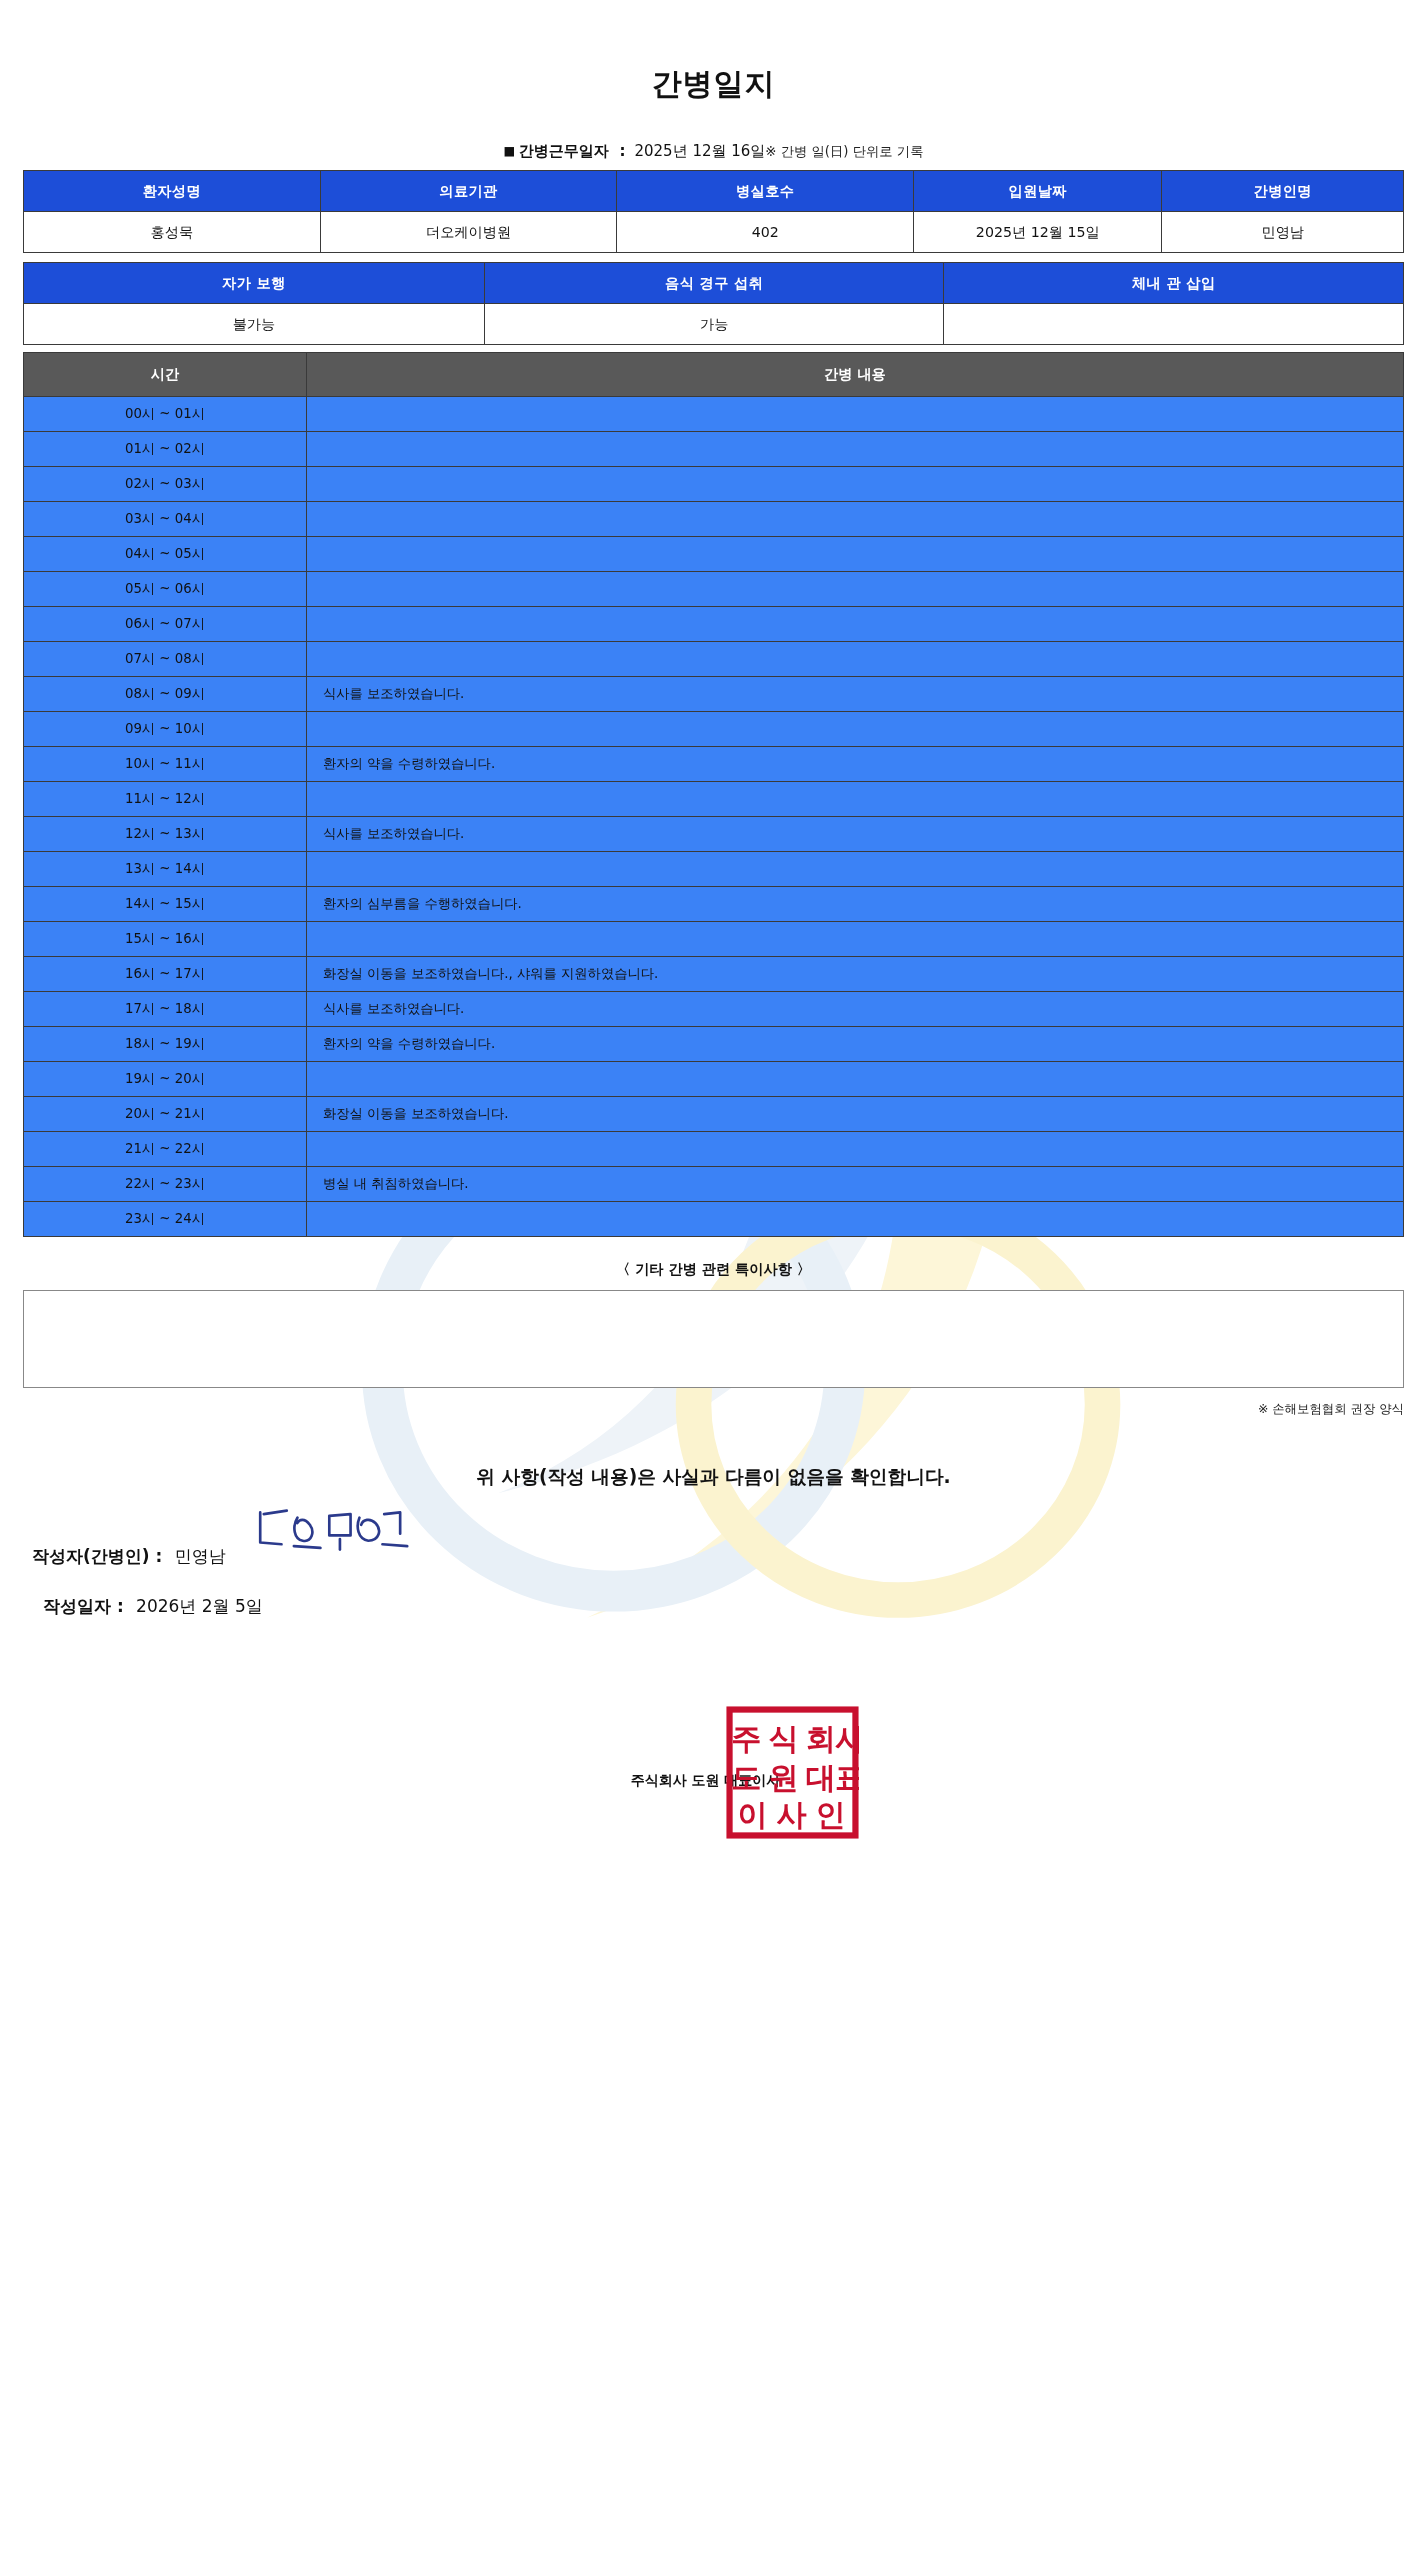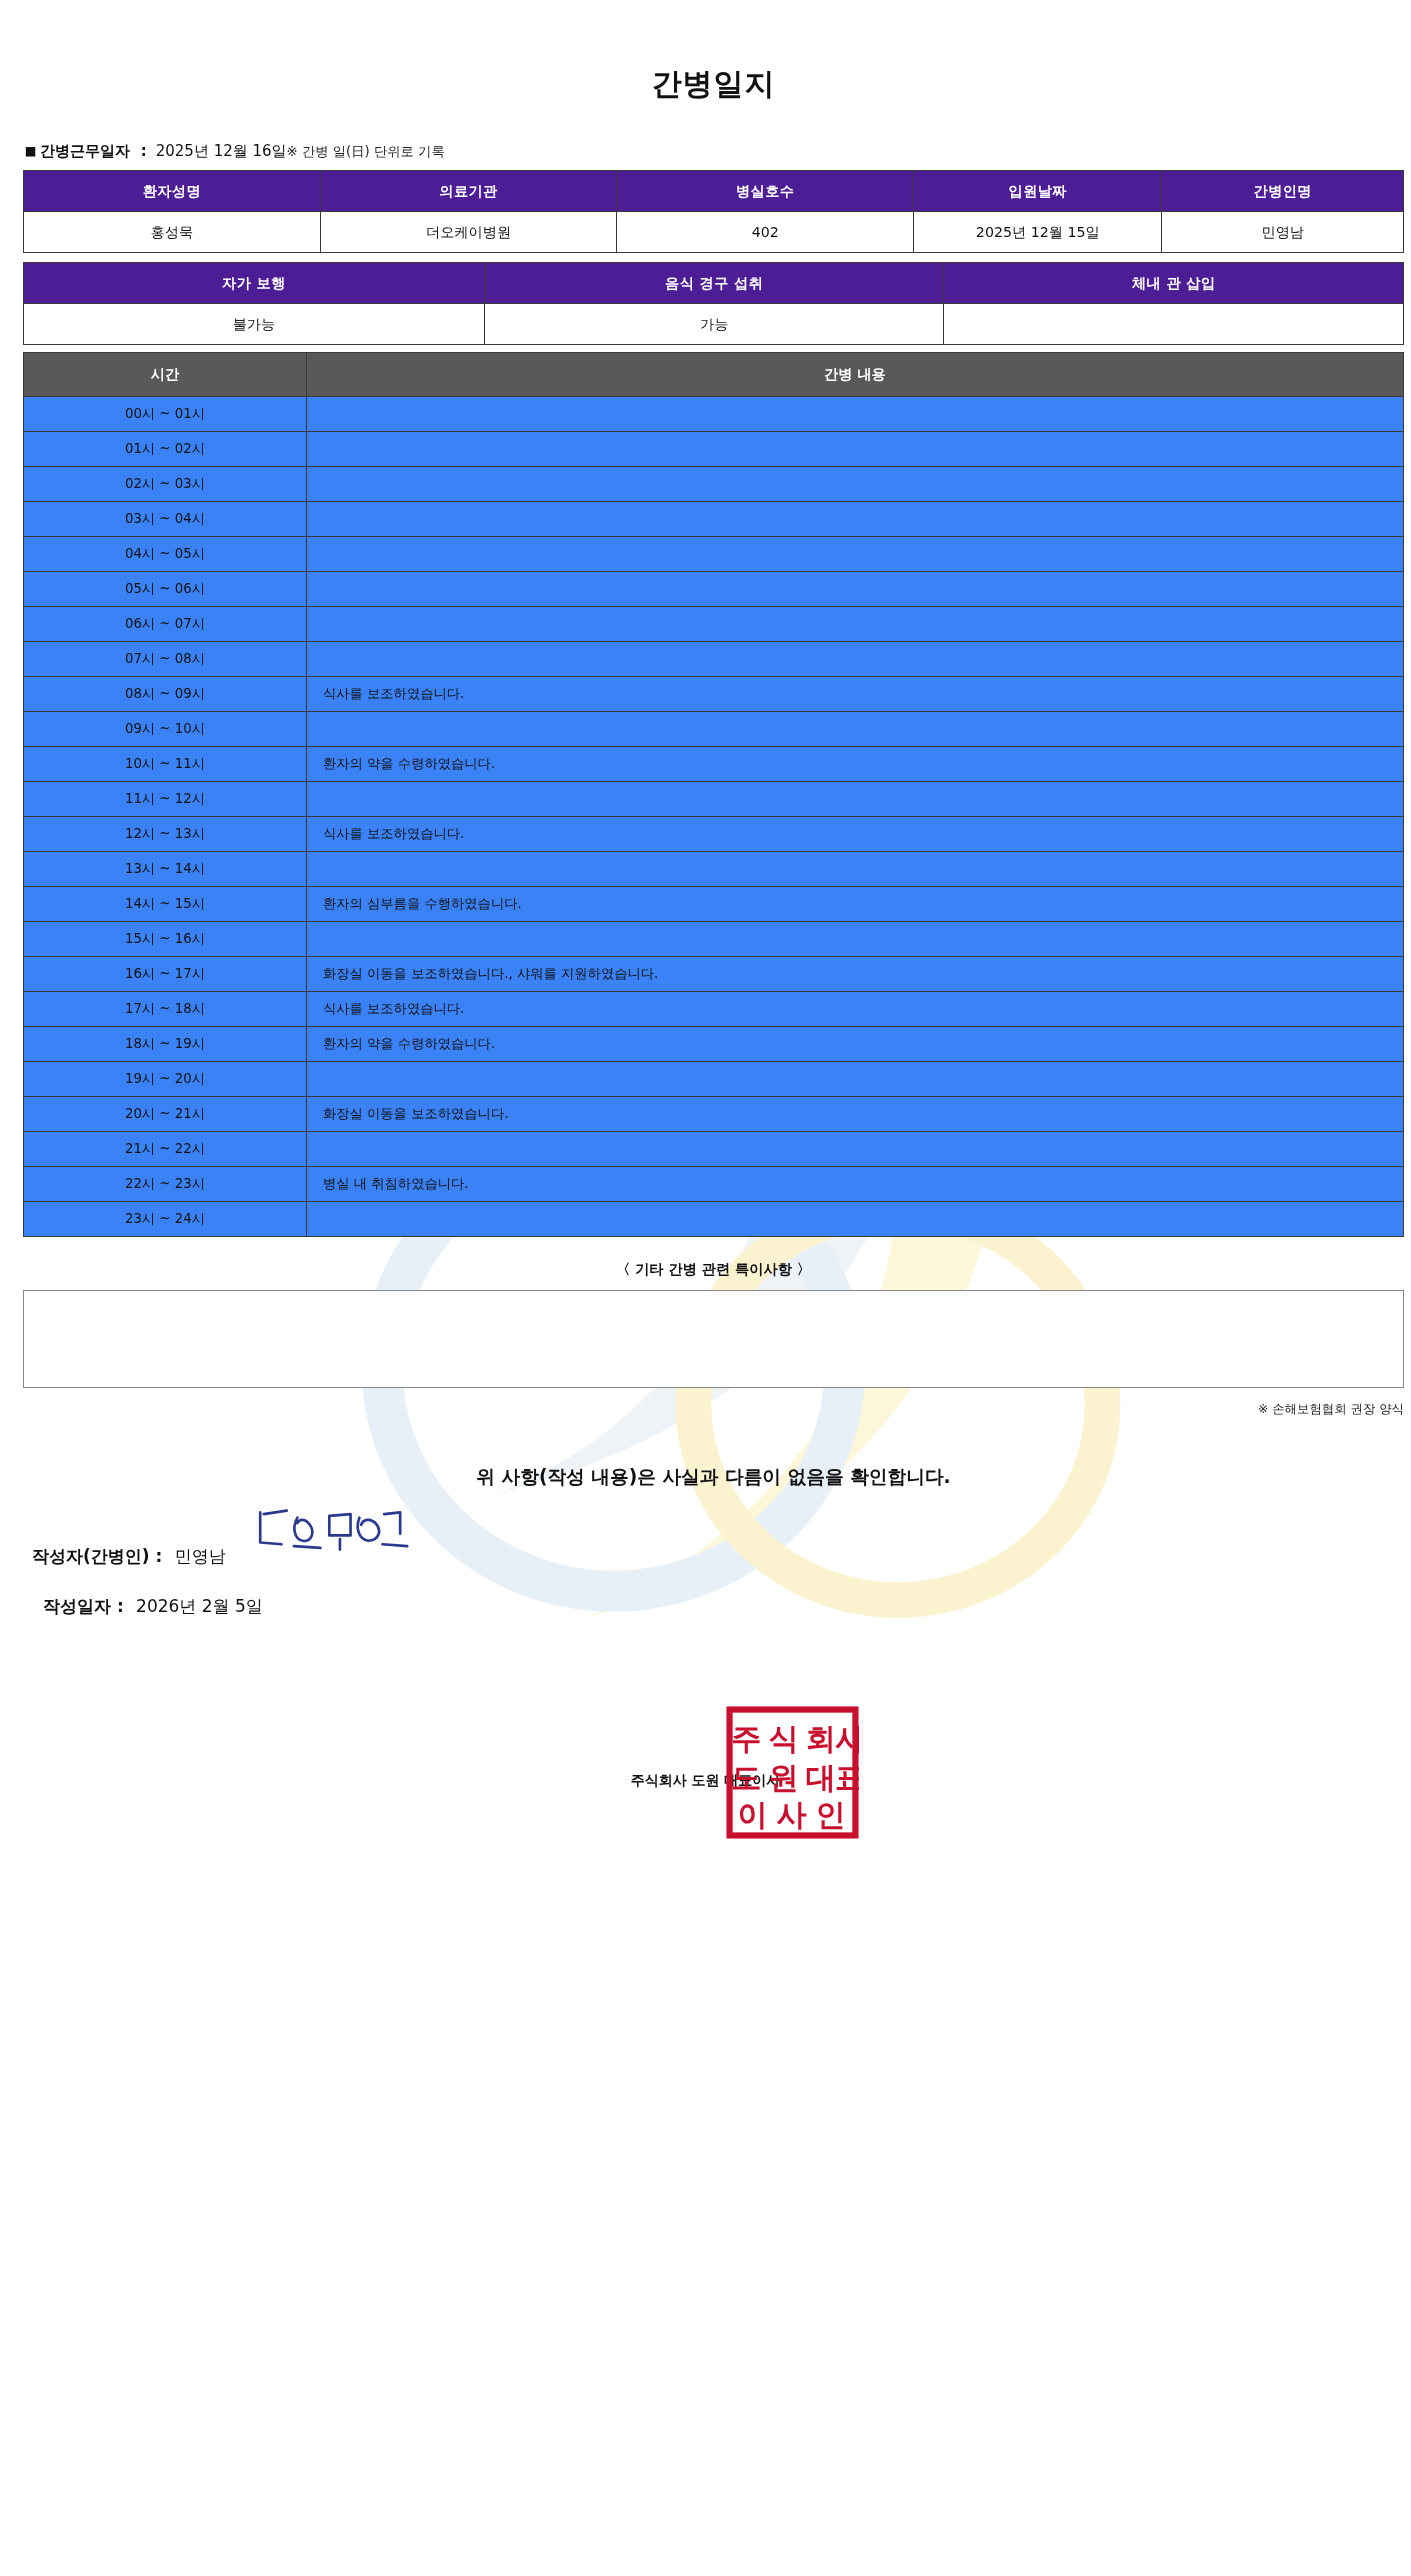--- a/index.html
+++ b/index.html
@@ -38,21 +38,21 @@
   .doc-title {
     text-align: center;
     font-size: 30px;
     font-weight: bold;
     letter-spacing: 0.9px;
     margin: 28.4px 0 37px 0;
   }
   .meta-row {
     display: flex;
     align-items: flex-end;
-    justify-content: flex-start;
+    justify-content: center;
     padding: 0 1.8px 9px 1.8px;
   }
   .meta-left {
     font-size: 15px;
     font-weight: bold;
   }
   .meta-left .sq {
     font-size: 12.4px;
     position: relative;
     top: -1.8px;
@@ -74,21 +74,21 @@
     border: 0.9px solid #3a3a3a;
     font-size: 14.2px;
     font-weight: normal;
     text-align: center;
     height: 41px;
     padding: 0 5.3px;
     box-sizing: border-box;
     background: #ffffff;
   }
   table.grid th {
-    background: #4c1d95;
+    background: #1d4ed8;
     color: #ffffff;
     font-weight: bold;
     letter-spacing: 0.4px;
   }
   .spacer10 { height: 9px; }
   
   table.log {
     border-collapse: collapse;
     width: 100%;
     table-layout: fixed;

